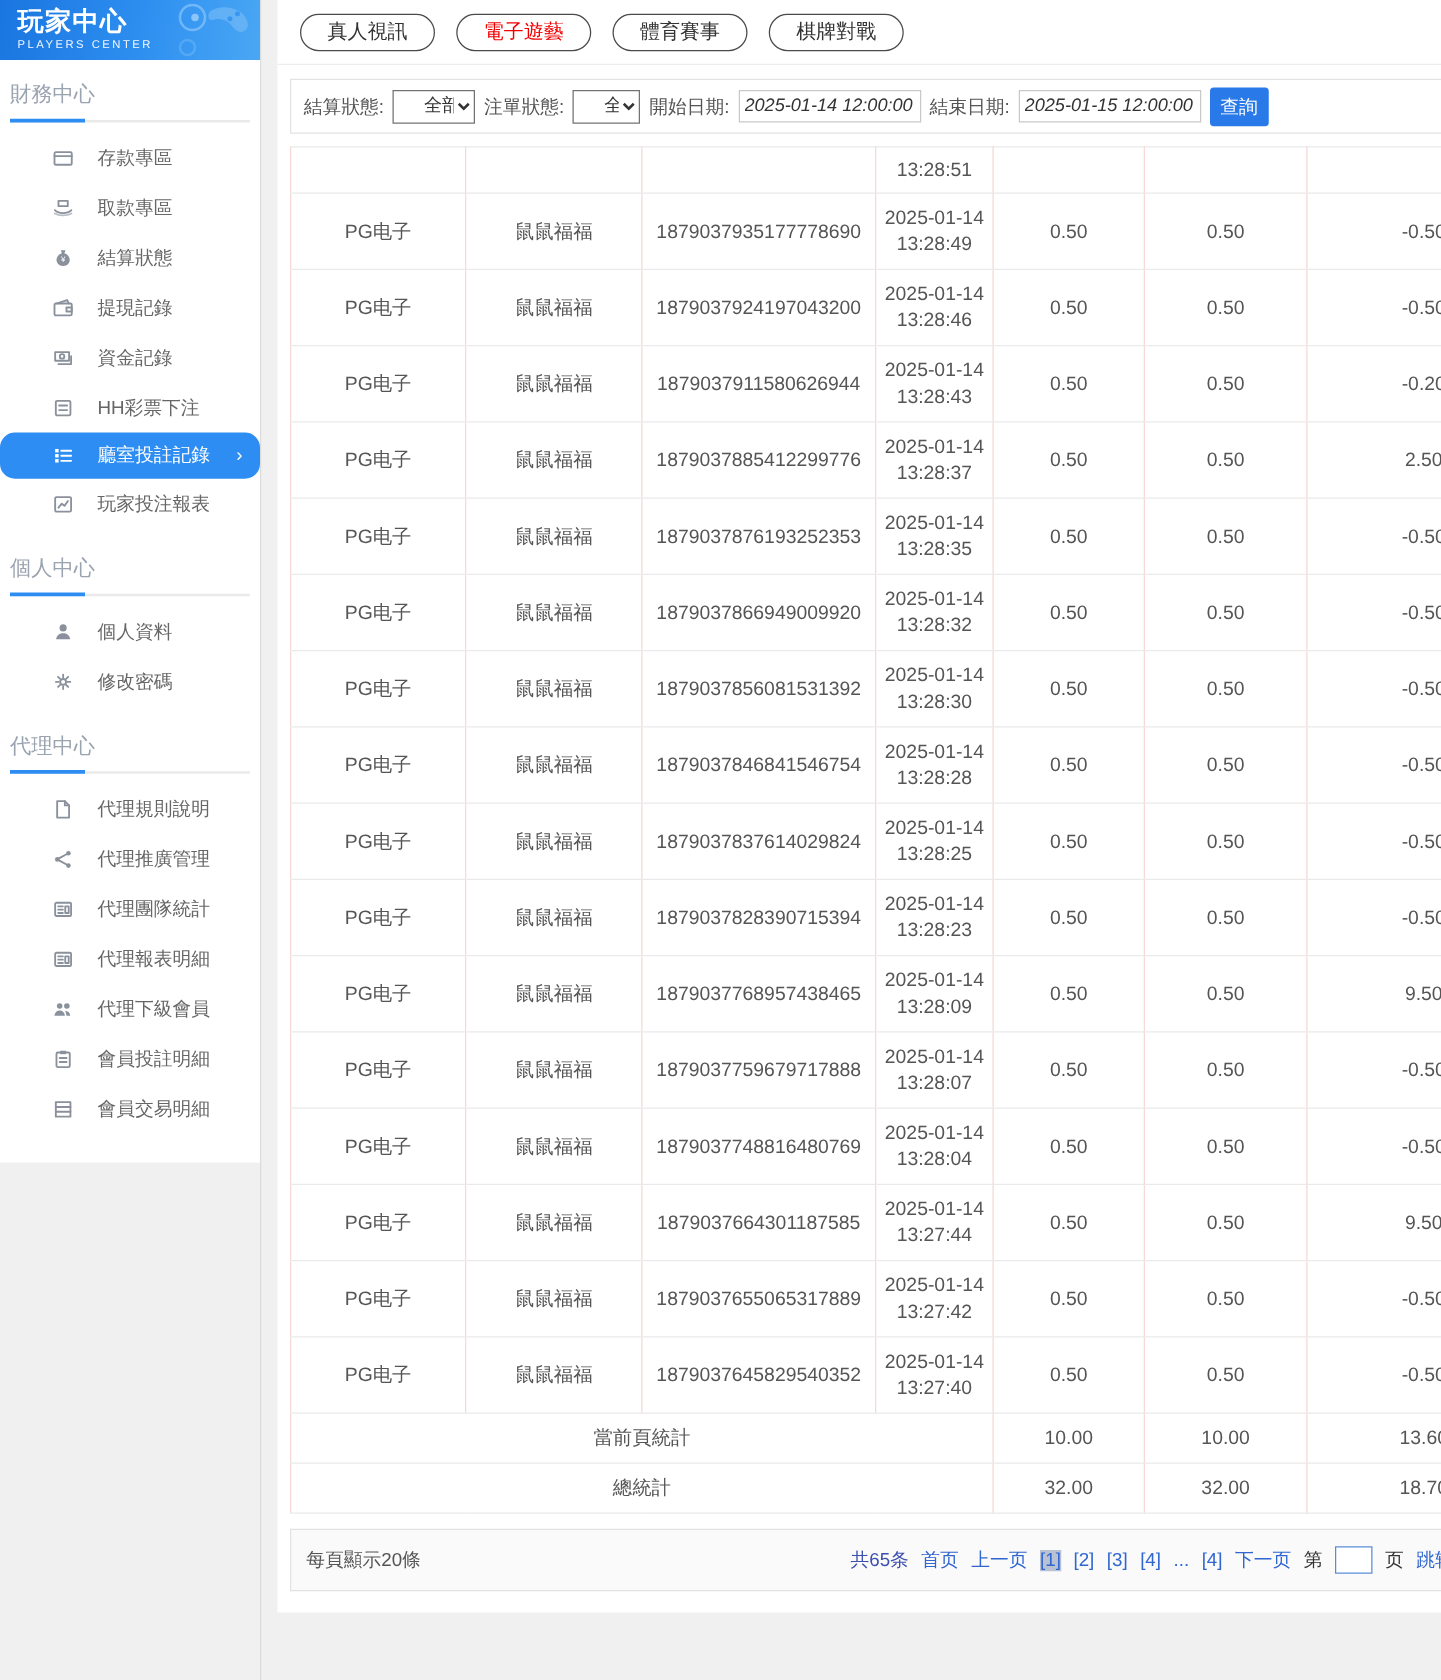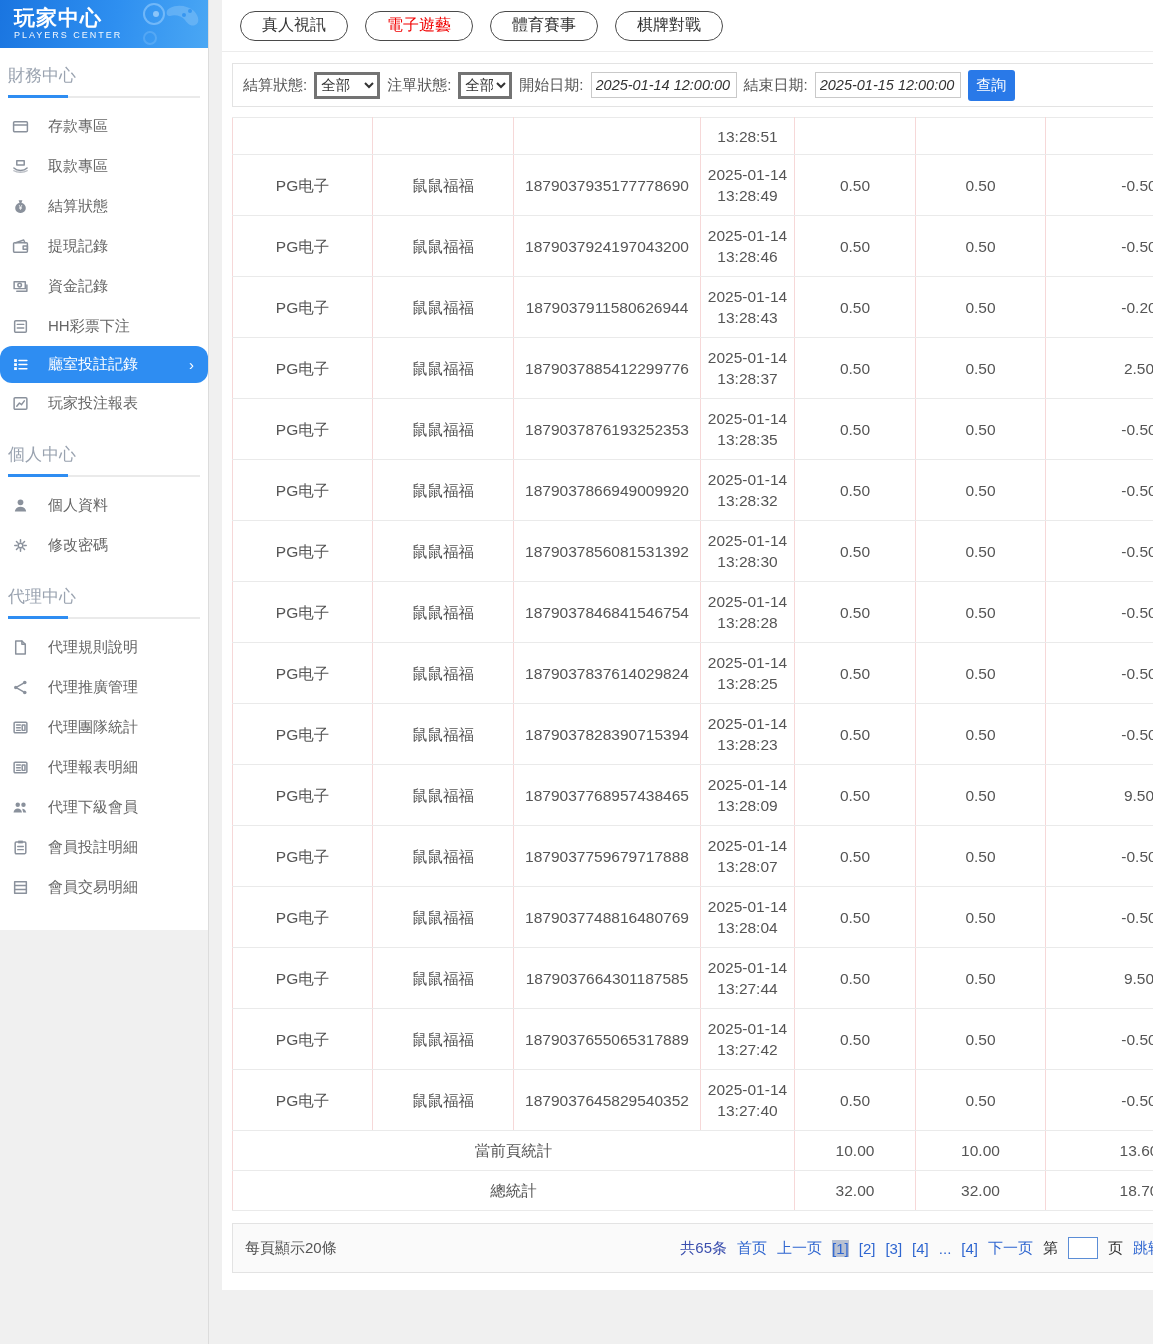--- a/index.html
+++ b/index.html
@@ -21,42 +21,42 @@
   .header-decor { position:absolute; right:6px; top:2px; opacity:.55; }
   .section-title {
     position:relative; margin:0 8px; padding:16px 0 9px 0;
     font-size:17px; color:#9aa3b0; border-bottom:2px solid #eaeaea;
   }
   .section-title::after {
     content:""; position:absolute; left:0; bottom:-2px; width:60px; height:3px; background:#2e8df2;
   }
   .side-items { padding-top:8px; padding-bottom:4px; }
   .side-item {
-    height:40px; display:flex; align-items:center; padding-left:12px;
+    height:40px; display:flex; align-items:center; padding-left:42px;
     font-size:15px; color:#666; cursor:pointer;
   }
   .side-item .icn { width:17px; height:17px; display:inline-flex; margin-right:19px; color:#8a919c; flex:0 0 17px; }
   .side-item.active { background:#2e8df2; color:#fff; height:37px;border-radius:12px; }
   .side-item.active .icn { color:#fff; }
   .side-item .chev { margin-left:auto; margin-right:14px; font-size:15px; color:#fff; }
   
   .main { position:absolute; left:222px; top:0; width:944px; height:1290px; background:#fff; overflow:hidden; }
   .tabs { height:52px; display:flex; align-items:center; gap:17px; padding-left:18px; border-bottom:1px solid #ececec; }
   .tab {
     height:30px; padding:0 21px; border:1px solid #4a4a4a; border-radius:17px;
     background:#fff; display:flex; align-items:center; font-size:16px; color:#333; cursor:pointer;
     font-family:inherit;
   }
   .tab.active { color:#f10000; }
   .filter-box {
     margin:11px 0 0 10px; width:1000px; height:44px; border:1px solid #e3e3e3; background:#fff;
     display:flex; align-items:center; padding-left:10px; gap:7px; font-size:15px; color:#555;
   }
   .filter-box select {
-    height:27px; border:3px solid #737373; background:#fff; color:#333; font-size:14.5px; font-family:inherit;
+    height:27px; border:1px solid #737373; background:#fff; color:#333; font-size:14.5px; font-family:inherit;padding-left:20px;
   }
   .sel-settle { width:66px; }
   .sel-order { width:54px; }
   .filter-box input[type=text] {
     width:146px; height:26px; border:1px solid #c9c9c9; color:#333; font-size:14.5px;
     padding:0 4px; font-family:inherit;font-style:italic;
   }
   .search-btn {
     width:47px; height:31px; background:#2979e8; border:none; border-radius:3px;
     color:#fff; font-size:15px; cursor:pointer; font-family:inherit;

